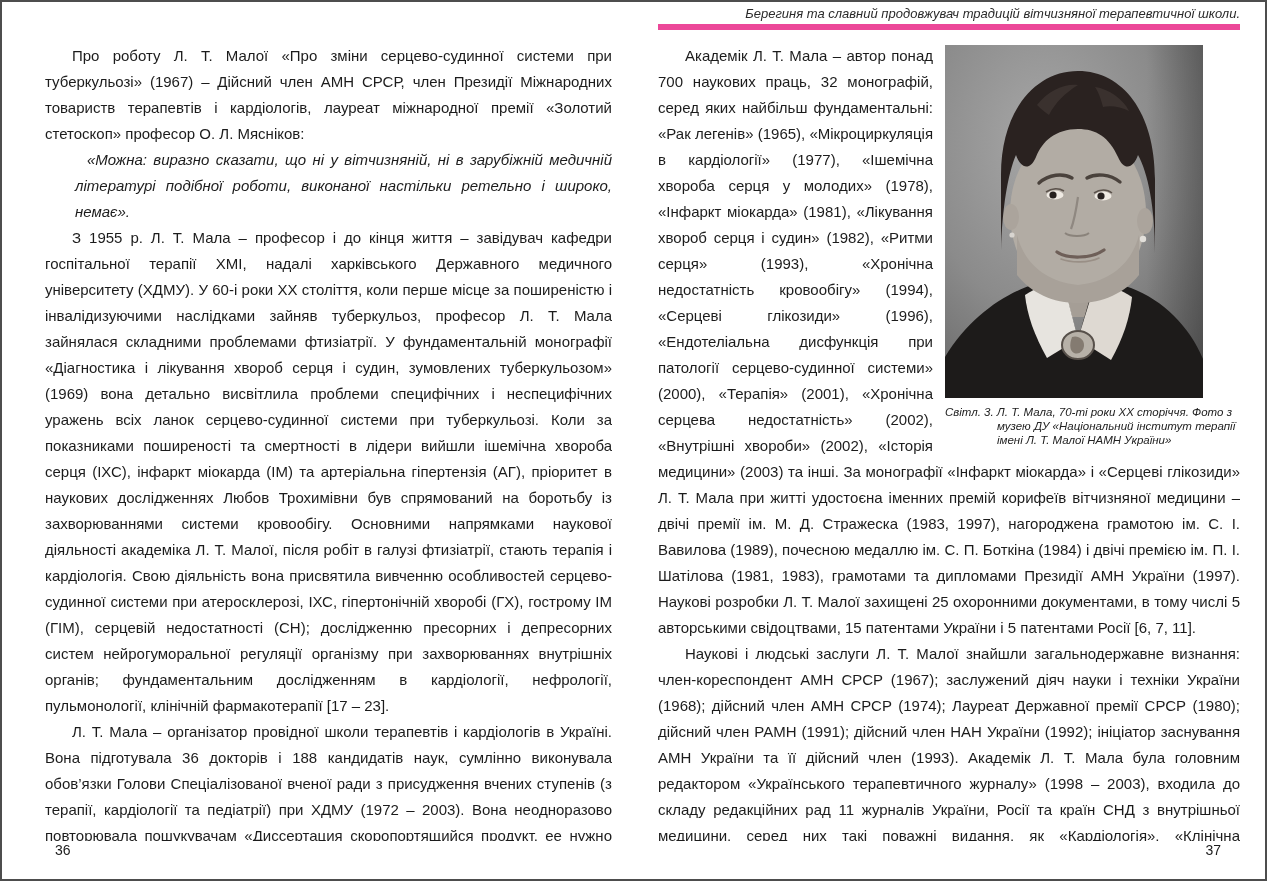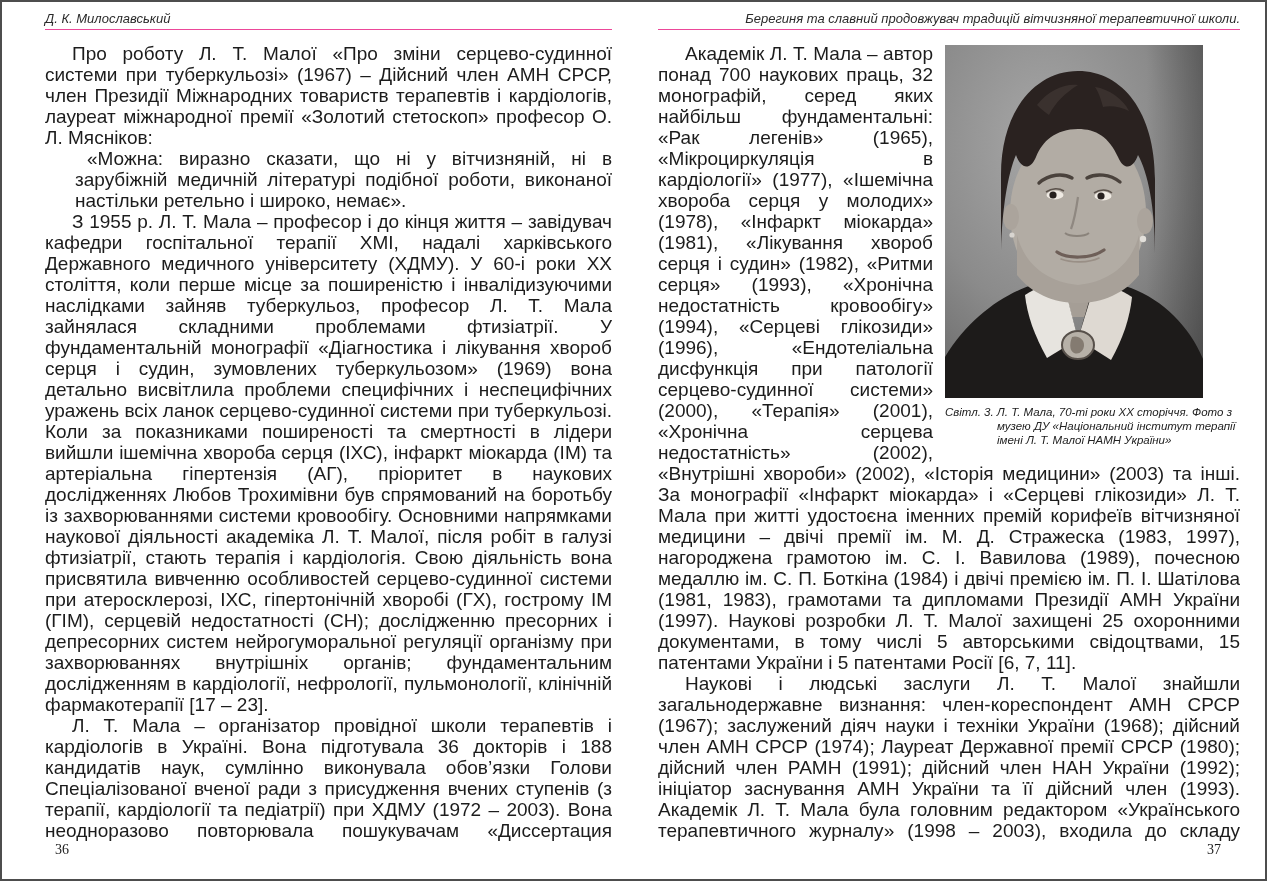--- a/index.html
+++ b/index.html
@@ -15,40 +15,41 @@
     position:absolute;inset:0;
     border:2px solid #4d4d4d;
     pointer-events:none;
   }
   .page{position:absolute;top:6px;height:868px;}
   .page-left{left:45px;width:567px;}
   .page-right{left:658px;width:582px;}
 
   .hdr{
     position:absolute;top:0;left:0;right:0;height:24px;
-    border-bottom:1px solid #ec4899;
+    border-bottom:6px solid #ec4899;
     font-style:italic;font-size:13px;line-height:14px;color:#2a2a2a;
     display:flex;flex-direction:column;justify-content:flex-end;
     padding-bottom:3px;box-sizing:border-box;
   }
   .hdr-left{justify-content:flex-end;}
   .hdr-right{text-align:right;}
 
   .pbody{
     position:absolute;top:37px;left:0;right:0;height:798px;
     overflow:hidden;
   }
   .pbody p{
     margin:0;
-    font-size:19px;line-height:21px;
+    font-size:15px;line-height:26px;
     text-align:justify;
   }
   p.indent{text-indent:27px;}
   p.noindent{text-indent:0;}
   p.quote{
+    font-style:italic;
     margin-left:30px;
     text-indent:12px;
   }
 
   .photo-float{
     float:right;
     width:295px;
     margin:2px 0 6px 12px;
   }
   .photo-float svg{display:block;}
@@ -57,34 +58,31 @@
     font-style:italic;
     font-size:11.5px;line-height:14px;
     color:#222;
     padding-left:52px;text-indent:-52px;
     text-align:left;
   }
   .cap-label{font-style:italic;}
 
   .pagenum{
     position:absolute;top:836px;
-    font-size:14px;color:#1c1c1c;font-family:Liberation Serif, serif;
+    font-size:14px;color:#1c1c1c;
   }
   .pn-left{left:10px;}
   .pn-right{right:19px;}
 </style>
 </head>
 <body>
 
 <div class="canvas">
 
   <div class="page page-left">
-    <div class="hdr hdr-left">
-      <span>Д. К. Милославський</span>
-    </div>
     <div class="pbody">
       <p class="indent">Про роботу Л. Т. Малої «Про зміни серцево-судинної системи при туберкульозі» (1967) – Дійсний член АМН СРСР, член Президії Міжнародних товариств терапевтів і кардіологів, лауреат міжнародної премії «Золотий стетоскоп» професор О. Л. Мясніков:</p>
       <p class="quote">«Можна: виразно сказати, що ні у вітчизняній, ні в зарубіжній медичній літературі подібної роботи, виконаної настільки ретельно і широко, немає».</p>
       <p class="indent">З 1955 р. Л. Т. Мала – професор і до кінця життя – завідувач кафедри госпітальної терапії ХМІ, надалі харківського Державного медичного університету (ХДМУ). У 60-і роки ХХ століття, коли перше місце за поширеністю і інвалідизуючими наслідками зайняв туберкульоз, професор Л. Т. Мала зайнялася складними проблемами фтизіатрії. У фундаментальній монографії «Діагностика і лікування хвороб серця і судин, зумовлених туберкульозом» (1969) вона детально висвітлила проблеми специфічних і неспецифічних уражень всіх ланок серцево-судинної системи при туберкульозі. Коли за показниками поширеності та смертності в лідери вийшли ішемічна хвороба серця (ІХС), інфаркт міокарда (ІМ) та артеріальна гіпертензія (АГ), пріоритет в наукових дослідженнях Любов Трохимівни був спрямований на боротьбу із захворюваннями системи кровообігу. Основними напрямками наукової діяльності академіка Л. Т. Малої, після робіт в галузі фтизіатрії, стають терапія і кардіологія. Свою діяльність вона присвятила вивченню особливостей серцево-судинної системи при атеросклерозі, ІХС, гіпертонічній хворобі (ГХ), гострому ІМ (ГІМ), серцевій недостатності (СН); дослідженню пресорних і депресорних систем нейрогуморальної регуляції організму при захворюваннях внутрішніх органів; фундаментальним дослідженням в кардіології, нефрології, пульмонології, клінічній фармакотерапії [17 – 23].</p>
       <p class="indent">Л. Т. Мала – організатор провідної школи терапевтів і кардіологів в Україні. Вона підготувала 36 докторів і 188 кандидатів наук, сумлінно виконувала обов’язки Голови Спеціалізованої вченої ради з присудження вчених ступенів (з терапії, кардіології та педіатрії) при ХДМУ (1972 – 2003). Вона неодноразово повторювала пошукувачам «Диссертация скоропортящийся продукт, ее нужно защищать как можно быстрее». З 1977 року Л. Т. Мала була беззмінним Головою Обласного товариства терапевтів Харківського медичного товариства (ХМТ) [34, 35]. Л. Т. Мала була також заступником голови Українського товариства терапевтів і кардіологів, членом Президії Наукового товариства кардіологів СНД, членом Президії Міжнародної асоціації інтерністів (1977) та кардіологів країн СНД, дійсним членом Міжнародного товариства з кардіоваскулярної фармакотерапії (1993). У 1996 році академік Л. Т. Мала стала членом Міжнародного товариства гіпертензіологов (ISH) [4, 12 – 14].</p>
     </div>
     <div class="pagenum pn-left">36</div>
   </div>
 
   <div class="page page-right">

